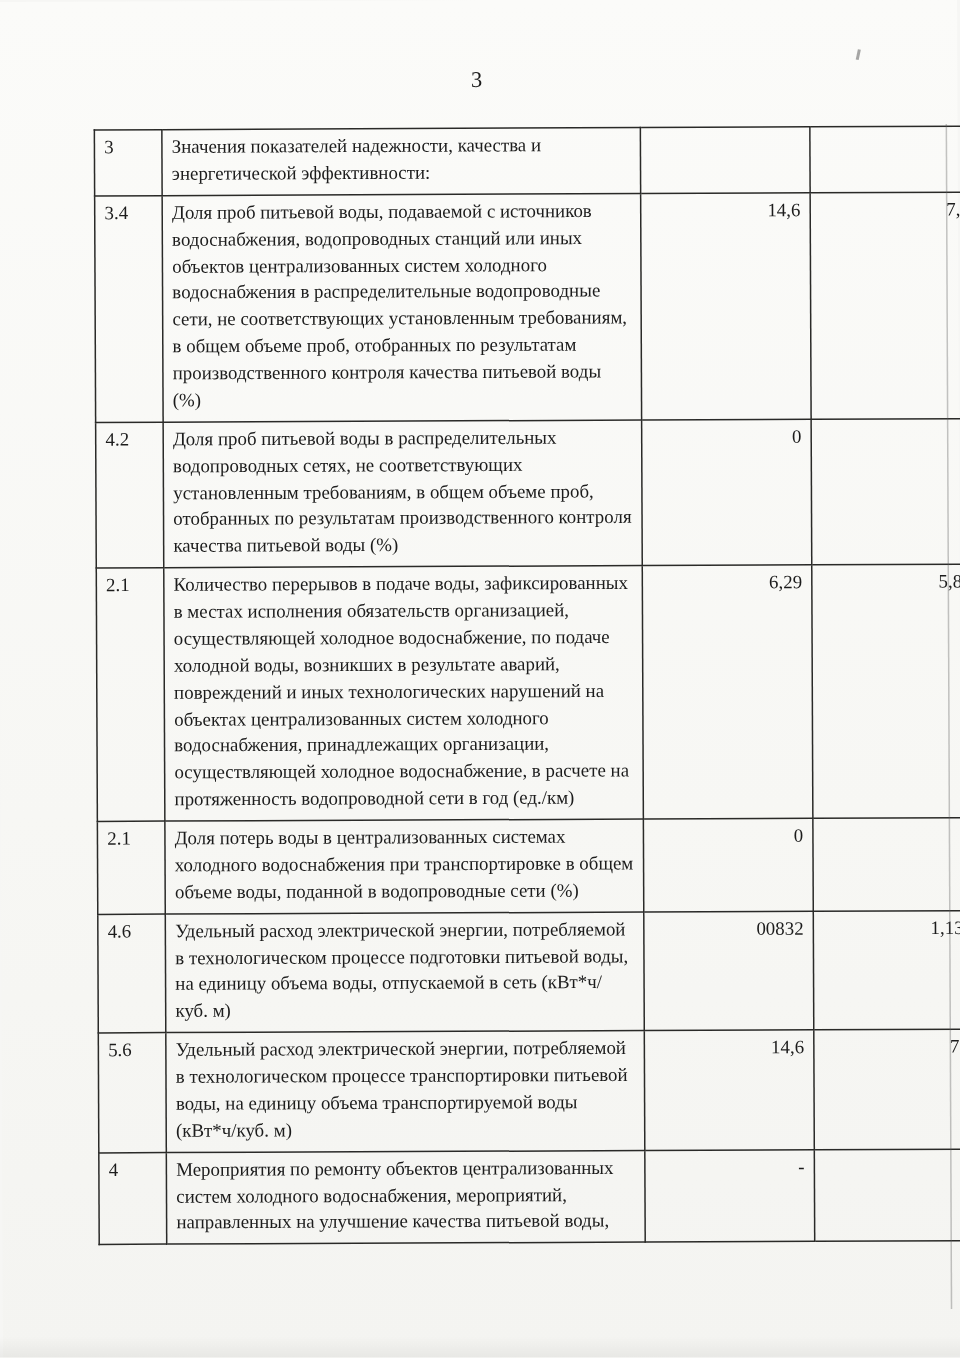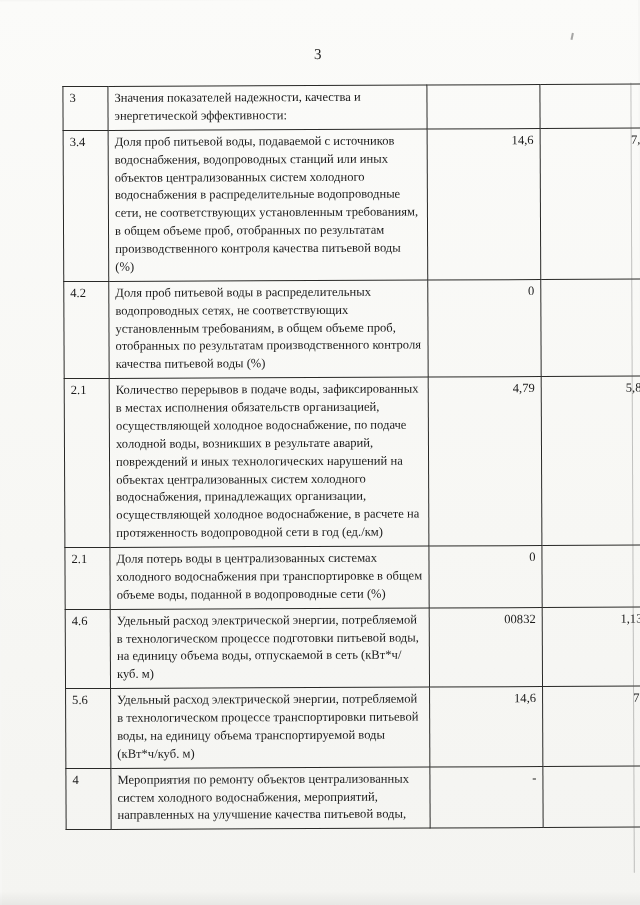--- a/index.html
+++ b/index.html
@@ -109,21 +109,21 @@
         </tr>
         <tr>
           <td class="num">4.2</td>
           <td class="desc">Доля проб питьевой воды в распределительных водопроводных сетях, не соответствующих установленным требованиям, в общем объеме проб, отобранных по результатам производственного контроля качества питьевой воды (%)</td>
           <td class="val">0</td>
           <td class="val">0</td>
         </tr>
         <tr>
           <td class="num">2.1</td>
           <td class="desc">Количество перерывов в подаче воды, зафиксированных в местах исполнения обязательств организацией, осуществляющей холодное водоснабжение, по подаче холодной воды, возникших в результате аварий, повреждений и иных технологических нарушений на объектах централизованных систем холодного водоснабжения, принадлежащих организации, осуществляющей холодное водоснабжение, в расчете на протяженность водопроводной сети в год (ед./км)</td>
-          <td class="val">4,79</td>
+          <td class="val">6,29</td>
           <td class="val">5,82</td>
         </tr>
         <tr>
           <td class="num">2.1</td>
           <td class="desc">Доля потерь воды в централизованных системах холодного водоснабжения при транспортировке в общем объеме воды, поданной в водопроводные сети (%)</td>
           <td class="val">0</td>
           <td class="val">-</td>
         </tr>
         <tr>
           <td class="num">4.6</td>

